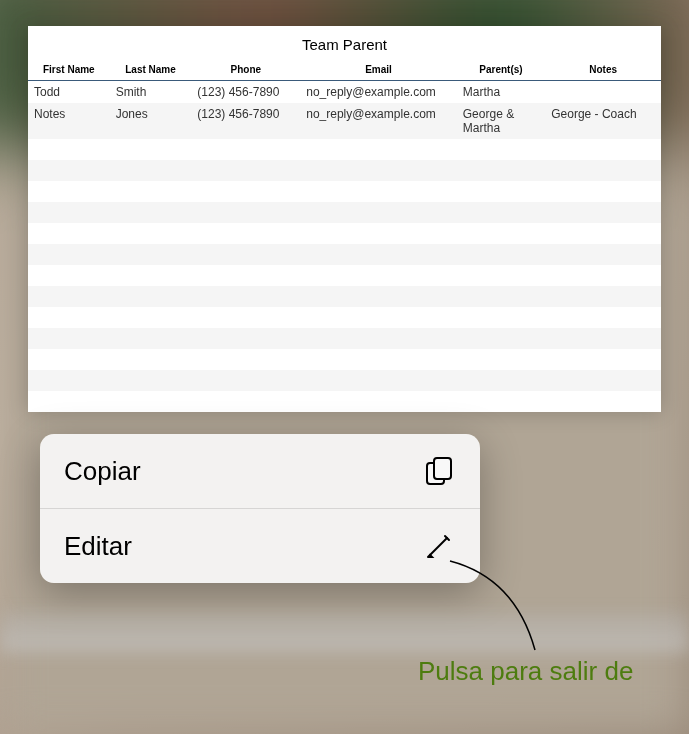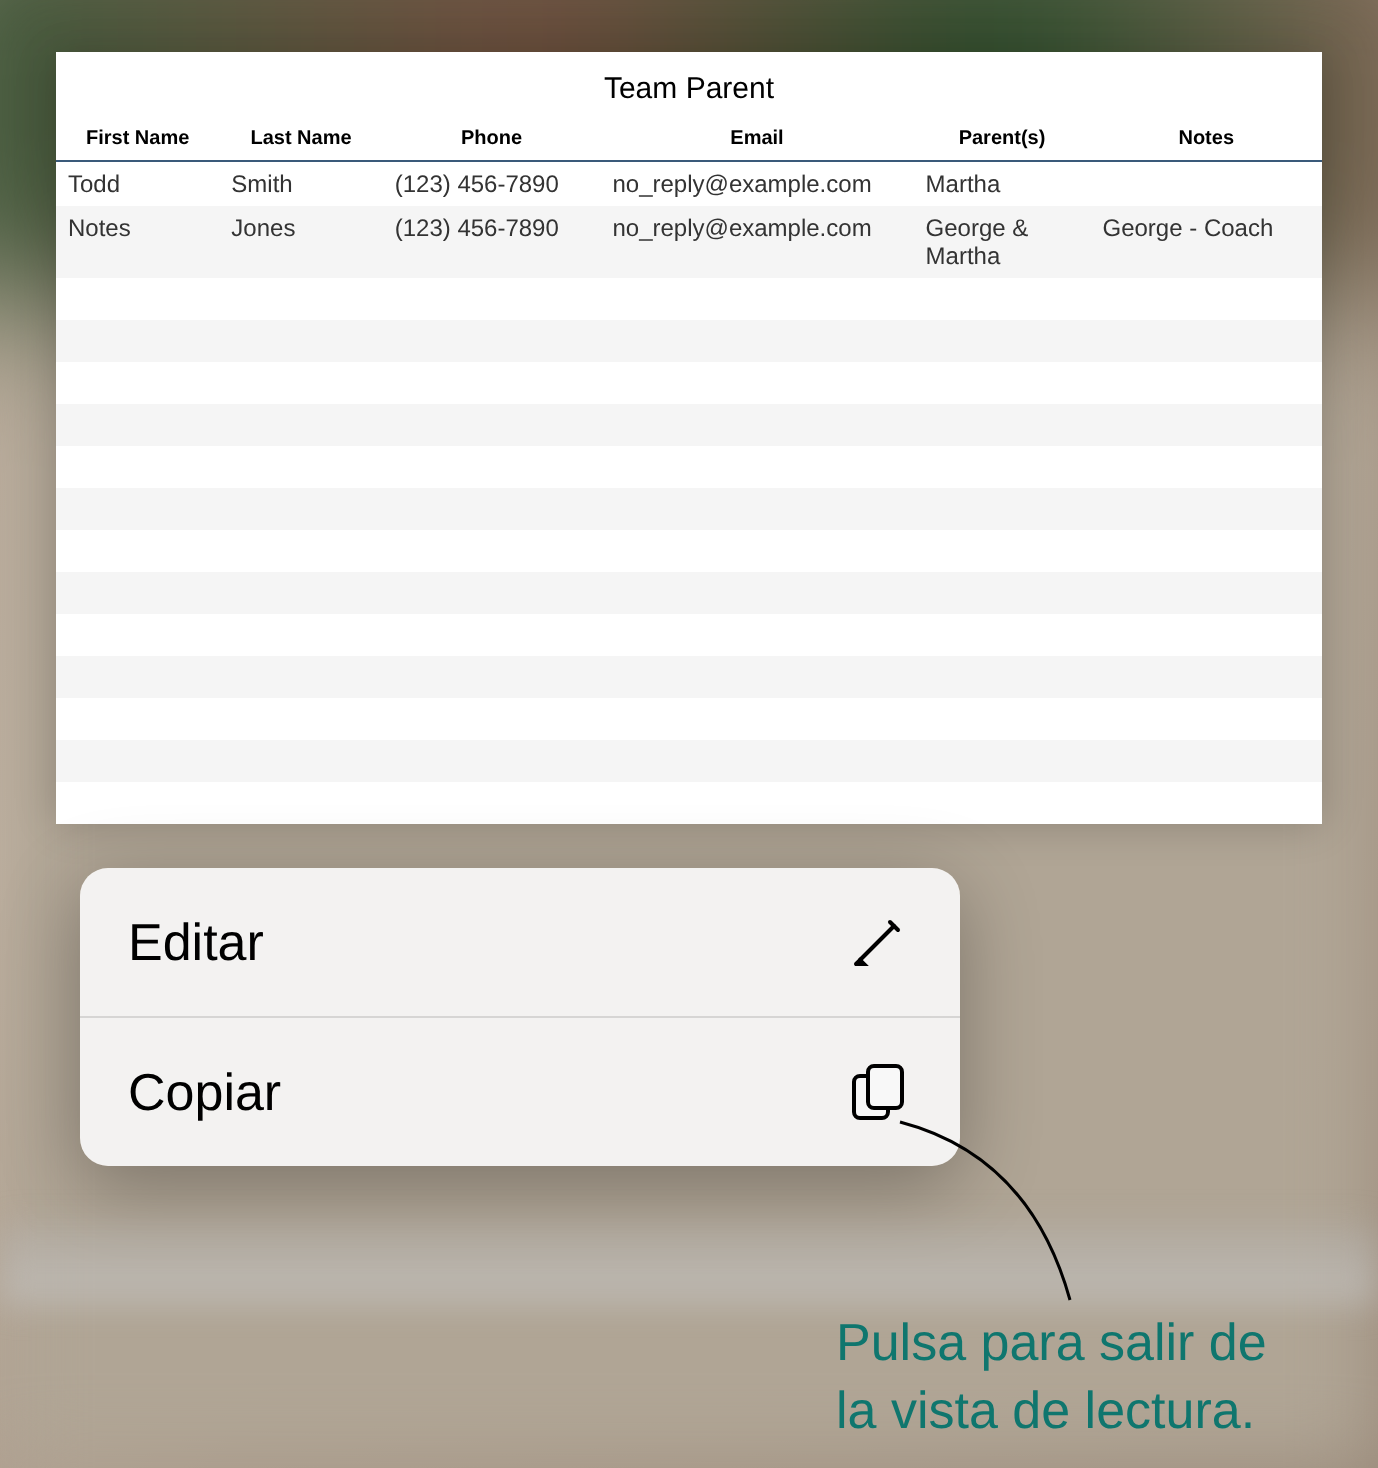--- a/index.html
+++ b/index.html
@@ -144,21 +144,21 @@
       height: 95px;
       pointer-events: none;
     }
 
     .callout-text {
       position: absolute;
       top: 655px;
       left: 418px;
       font-size: 26px;
       line-height: 1.3;
-      color: #0f766e;
+      color: #4d7c0f;
       font-weight: 400;
     }
 
     .bottom-blur {
       position: absolute;
       bottom: 82px;
       left: 0;
       right: 0;
       height: 40px;
       background: linear-gradient(180deg, rgba(180,180,180,0.3), rgba(200,200,200,0.6));
@@ -239,42 +239,41 @@
         </tr>
       <tr class="empty">
           <td colspan="6"></td>
         </tr>
     </tbody>
   </table>
 </div>
 
 <div class="context-menu">
   <div class="menu-item">
+    <span class="menu-label">Copiar</span>
+    <span class="menu-icon">
+      <svg width="30" height="32" viewBox="0 0 30 32" fill="none" stroke="#000" stroke-width="2">
+        <rect x="3" y="8" width="17" height="21" rx="3" fill="#f8f8f8"></rect>
+        <rect x="10" y="3" width="17" height="21" rx="3" fill="#f8f8f8"></rect>
+      </svg>
+    </span>
+  </div>
+  <div class="menu-item">
     <span class="menu-label">Editar</span>
     <span class="menu-icon">
       <svg width="28" height="28" viewBox="0 0 28 28" fill="none" stroke="#000" stroke-width="2" stroke-linecap="round">
         <line x1="5" y1="23" x2="22" y2="6"></line>
         <polyline points="20,4 24,8"></polyline>
         <polyline points="3,25 5,23 7,25 3,25" fill="#000"></polyline>
       </svg>
     </span>
   </div>
-  <div class="menu-item">
-    <span class="menu-label">Copiar</span>
-    <span class="menu-icon">
-      <svg width="30" height="32" viewBox="0 0 30 32" fill="none" stroke="#000" stroke-width="2">
-        <rect x="3" y="8" width="17" height="21" rx="3" fill="#f8f8f8"></rect>
-        <rect x="10" y="3" width="17" height="21" rx="3" fill="#f8f8f8"></rect>
-      </svg>
-    </span>
-  </div>
 </div>
 
 <div class="bottom-blur"></div>
 
 <svg class="callout-line" viewBox="0 0 95 95">
   <path d="M 5 3 Q 70 20 90 92" fill="none" stroke="#000" stroke-width="1.5"></path>
 </svg>
 
 <div class="callout-text">
   <span>Pulsa para salir de</span><br>
-  <span>la vista de lectura.</span>
 </div>
 
 </body></html>

